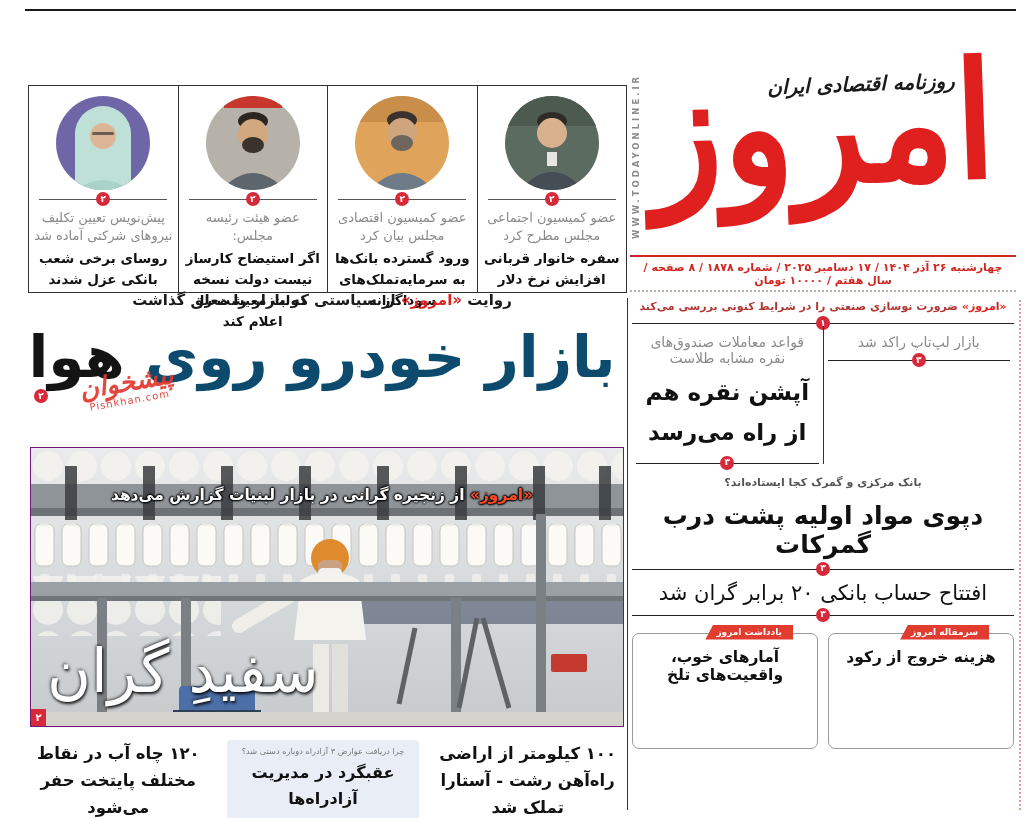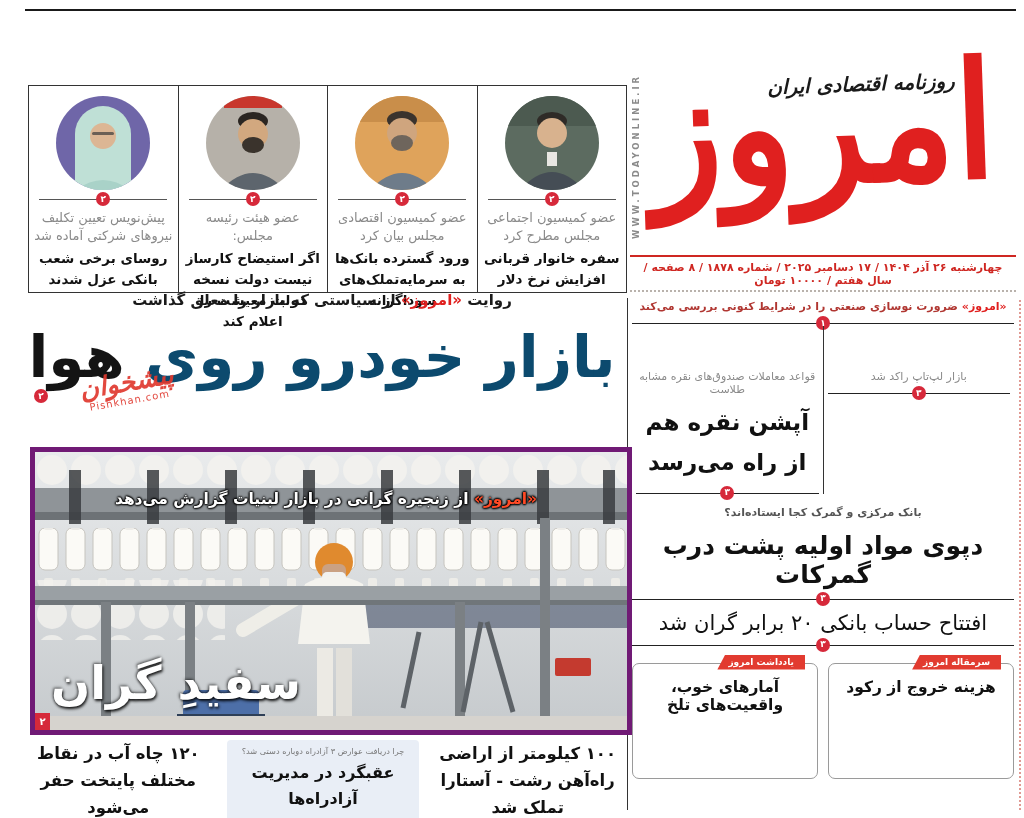--- a/index.html
+++ b/index.html
@@ -48,28 +48,28 @@
   .lead-headline .red{color:#0c4a6e;}
   .lead-headline .black{color:#141414;}
   .lead-pg{position:absolute;left:14px;bottom:-4px;}
   .watermark{position:absolute;left:60px;top:78px;transform:rotate(-10deg);color:#e0392f;
         opacity:.92;text-align:center;pointer-events:none;}
   .watermark .wm-fa{font-family:"DejaVu Serif","Liberation Serif",serif;font-style:italic;
         font-weight:bold;font-size:26px;line-height:1;}
   .watermark .wm-en{font-size:10px;letter-spacing:1px;}
 
   
-  .photo{position:absolute;left:30px;top:447px;width:592px;height:278px;border:5px solid #701a75;
+  .photo{position:absolute;left:30px;top:447px;width:592px;height:278px;border:1px solid #701a75;
         overflow:hidden;background:#cfd3d6;}
   .photo svg{position:absolute;inset:0;}
   .photo-caption{position:absolute;top:38px;left:30px;right:40px;text-align:center;color:#fff;
         font-size:15.5px;font-weight:bold;
         text-shadow:0 1px 2px #000,1px 0 2px #000,-1px 0 2px #000,0 -1px 2px #000;}
   .photo-caption .brand{color:#ff4a26;}
-  .photo-title{position:absolute;left:16px;bottom:20px;color:#fff;font-size:46px;font-weight:bold;
+  .photo-title{position:absolute;left:16px;bottom:20px;color:#fff;font-size:60px;font-weight:normal;
         text-shadow:1px 2px 3px rgba(0,0,0,.9),-1px -1px 3px rgba(0,0,0,.6);}
   .photo-pg{position:absolute;left:0;bottom:0;width:15px;height:17px;background:#d6293a;color:#fff;
         font-size:10px;font-weight:bold;display:flex;align-items:center;justify-content:center;}
 
   
   .bottom-row{position:absolute;left:22px;top:740px;width:602px;display:flex;gap:12px;direction:rtl;}
   .b-col{flex:1;text-align:center;position:relative;}
   .b-headline{font-size:16.5px;font-weight:bold;color:#111;line-height:1.65;}
   .bluebox{background:#e9eef6;border-radius:4px;padding:6px 8px 8px;}
   .b-kicker{font-size:8.2px;color:#777;margin-bottom:4px;}
@@ -77,30 +77,30 @@
   
   .rcol{position:absolute;left:632px;top:296px;width:382px;text-align:center;}
   .rc-kicker{font-size:11px;font-weight:bold;color:#b03631;margin-top:4px;}
   .rc-kicker .brand{color:#e0201f;}
   .rc-h1{font-size:36px;font-weight:bold;color:#111;line-height:1.45;letter-spacing:-1px;margin-top:4px;}
   .rule{height:1px;background:#222;position:relative;margin-top:10px;}
   .rule .pg{position:absolute;top:-7px;left:50%;transform:translateX(-50%);}
   .duo{display:flex;direction:rtl;margin-top:2px;}
   .duo-col{flex:1;padding:8px 4px 0;position:relative;}
   .duo-col + .duo-col{border-inline-start:1px solid #333;}
-  .duo-kicker{font-size:11px;color:#8a8a8a;margin-top:36px;}
+  .duo-kicker{font-size:14px;color:#8a8a8a;}
   .duo-headline{font-size:23px;font-weight:bold;color:#111;line-height:1.75;margin-top:6px;}
   .rc-kicker2{font-size:11px;font-weight:bold;color:#555;margin-top:12px;}
   .rc-h2{font-size:25px;font-weight:bold;color:#111;margin-top:12px;letter-spacing:-0.5px;}
   .rc-h3{font-size:21px;font-weight:normal;color:#111;margin-top:11px;}
 
   .boxes{display:flex;gap:10px;direction:rtl;margin-top:17px;}
   .box{flex:1;border:1px solid #9a9a9a;border-radius:7px;position:relative;
        padding:12px 9px 10px;text-align:center;background:#fff;min-height:92px;}
-  .tag{position:absolute;top:-9px;right:12px;background:#e23b30;color:#fff;font-size:9px;
+  .tag{position:absolute;top:-9px;right:24px;background:#e23b30;color:#fff;font-size:9px;
        font-weight:bold;padding:2px 11px 3px;clip-path:polygon(9% 0,100% 0,100% 100%,0 100%);}
   .box-headline{font-size:15.5px;font-weight:bold;color:#111;margin-top:2px;}
 </style>
 </head>
 <body>
 
 <div class="page">
   <div class="top-rule"></div>
   <div class="right-edge-dots"></div>
 

